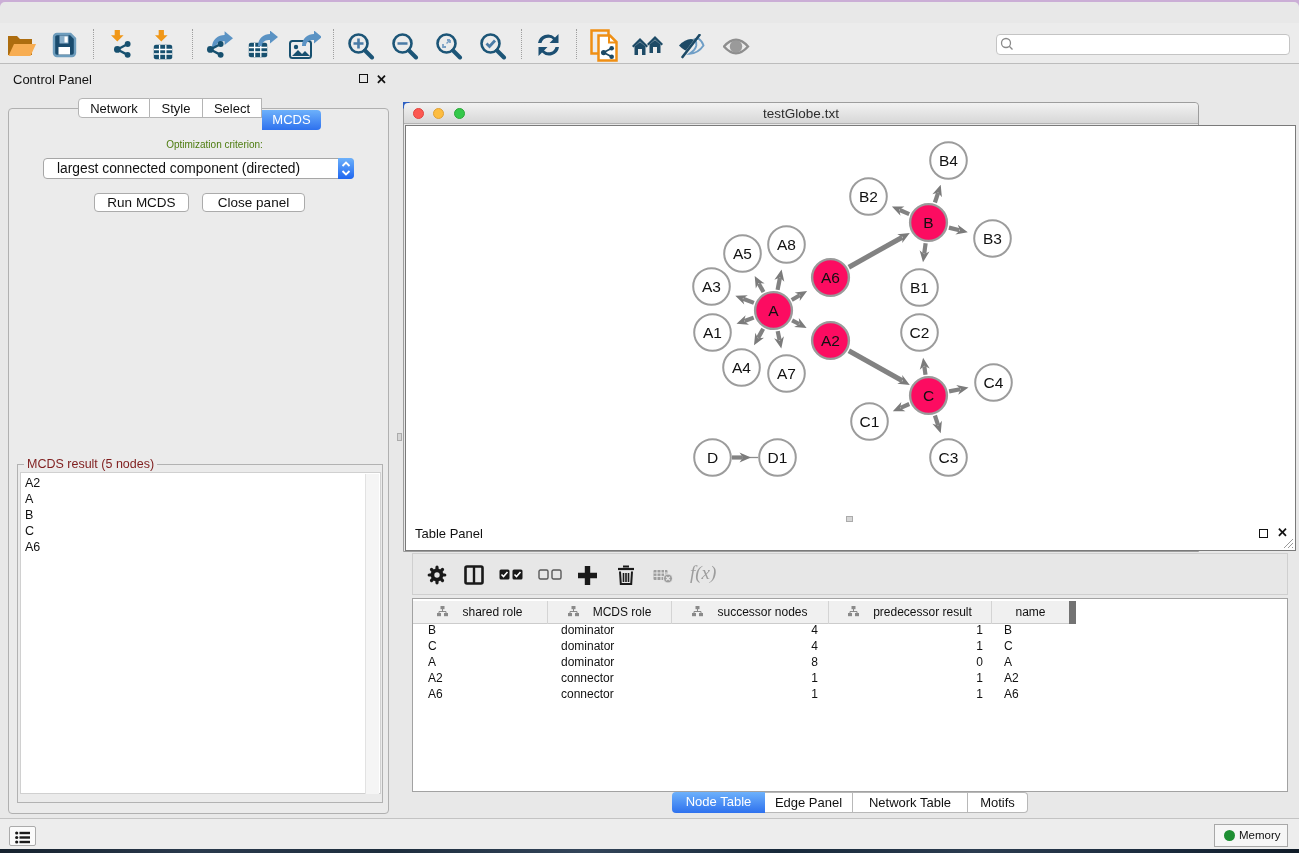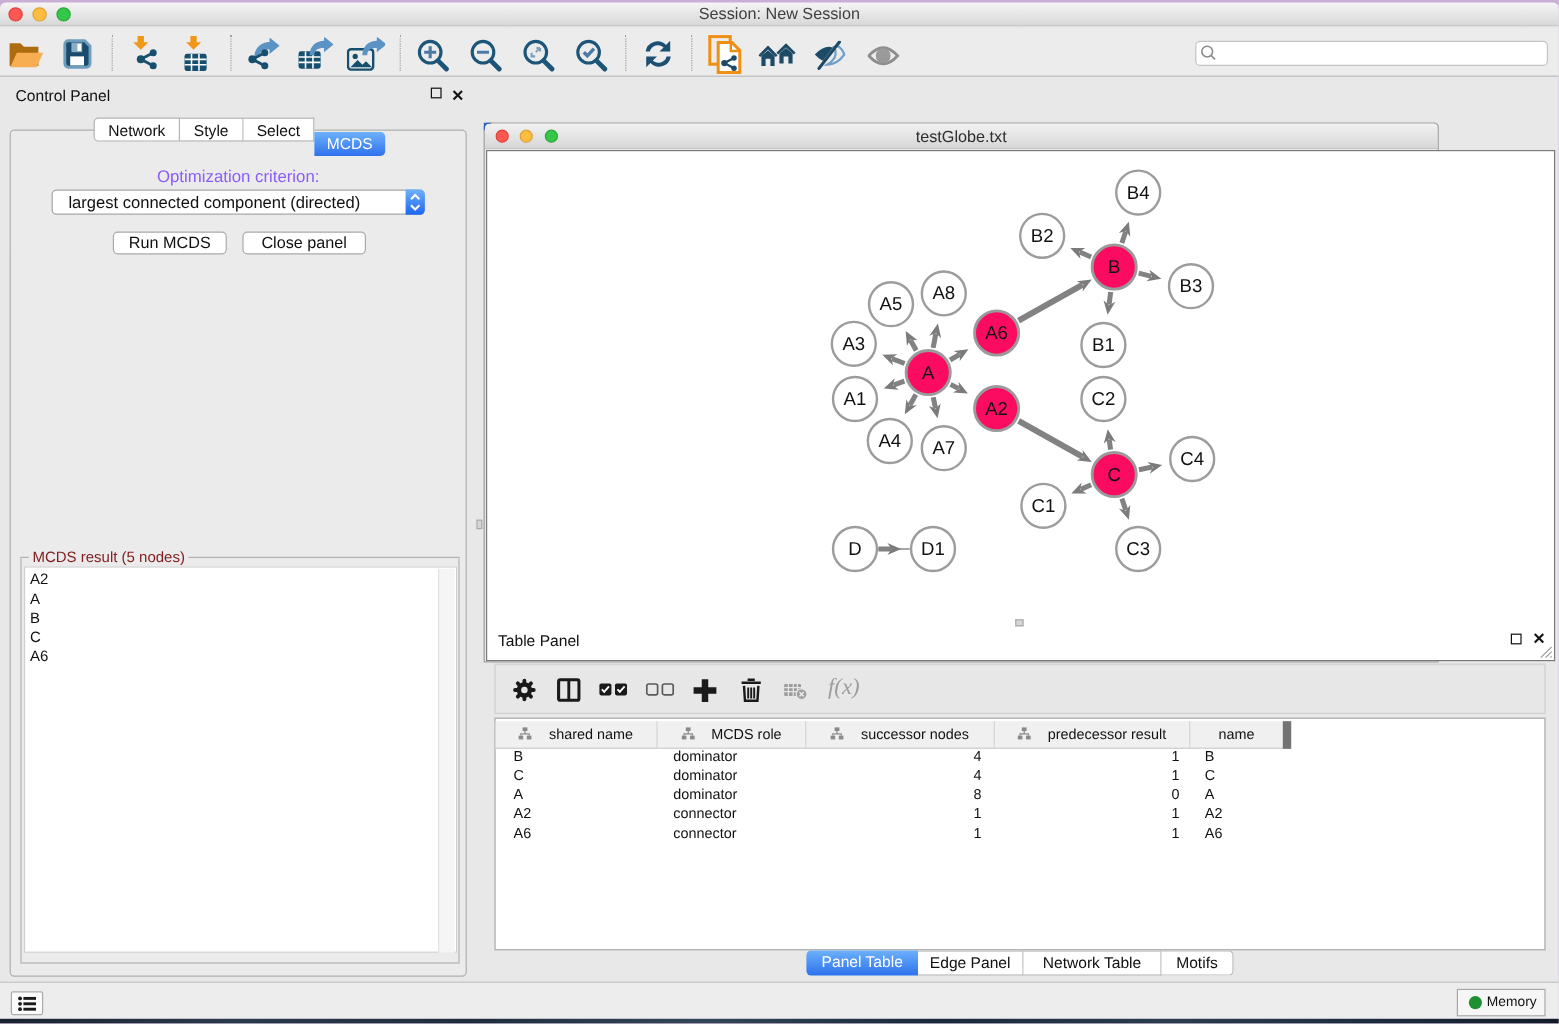--- a/index.html
+++ b/index.html
@@ -24,22 +24,22 @@
 #cp-title { position:absolute; left:13px; top:70px; font-size:13px; color:#111; }
 .winbtns { position:absolute; font-size:11px; color:#111; }
 .tab { position:absolute; top:96px; height:20px; background:#fff;
   border:1px solid #b4b4b4; border-left:none; font-size:13px; color:#111;
   text-align:center; line-height:19px; }
 .tab.first { border-left:1px solid #b4b4b4; border-radius:4px 0 0 4px; }
 .tab.last { border-radius:0 4px 4px 0; border:none; color:#fff;
   background:linear-gradient(#6db1fb,#2e71ee); line-height:20px; }
 #cp-box { position:absolute; left:8px; top:106px; width:381px; height:706px;
   border:1px solid #b0b0b0; border-radius:4px; background:#ebebeb; }
-#opt-label { position:absolute; left:0; top:30px; width:100%; text-align:center;
-  font-size:14px; color:#8b5cf6; }
+#opt-label { position:absolute; left:16px; top:30px; width:100%; text-align:center;
+  font-size:10px; color:#4d7c0f; }
 #dropdown { position:absolute; left:34px; top:49px; width:311px; height:21px;
   background:#fff; border:1px solid #a6a6a6; border-radius:4px; }
 #dropdown .dtext { position:absolute; left:13px; top:2px; font-size:13.8px; color:#111; }
 #stepper { position:absolute; right:-1px; top:-1px; width:16px; height:21px;
   background:linear-gradient(#6db1fb,#1e66f0); border-radius:0 4px 4px 0; }
 .btn { position:absolute; top:84px; height:19px; background:#fff;
   border:1px solid #ababab; border-radius:4px; font-size:13.5px; color:#111;
   text-align:center; line-height:17px; }
 #groupbox { position:absolute; left:8px; top:355px; width:366px; height:339px;
   border:1px solid #b2b2b2; }
@@ -82,26 +82,20 @@
 #wallpaper-bottom { position:absolute; left:0; top:849px; width:1299px; height:4px;
   background:linear-gradient(90deg,#16222e,#2a3a4d 15%,#1d2d3d 30%,#33455a 45%,#17293a 60%,#2b3c50 75%,#1a2a3c 90%,#101c28); }
 #membtn { position:absolute; left:1214px; top:822px; width:74px; height:23px;
   background:#f6f6f6; border:1px solid #a8a8a8; font-size:11.5px; color:#111; }
 #listbtn { position:absolute; left:9px; top:824px; width:27px; height:20px;
   background:#fbfbfb; border:1px solid #ababab; border-radius:2px; }
 text { font-family:"Liberation Sans", sans-serif; }
 </style></head>
 <body>
 <div id="win">
-  <div id="titlebar">
-    <div class="tl" style="left:7px; background:#fc5851; border:0.5px solid #e2443f;"></div>
-    <div class="tl" style="left:27px; background:#fdbd40; border:0.5px solid #e0a135;"></div>
-    <div class="tl" style="left:47px; background:#34c84a; border:0.5px solid #2aa938;"></div>
-    <div class="title">Session: New Session</div>
-  </div>
   <div id="toolbar">
     <svg class="abs" style="left:6px; top:8px;" width="31" height="27" viewBox="0 0 31 27">
         <path d="M2 5 L11 5 L14 8 L26 8 L26 24 L2 24 Z" fill="#ad6d0f"></path>
 <path d="M2.5 25 L8 13 L30 13 L24.5 25 Z" fill="#f7ad52"></path>
       </svg>
 <svg class="abs" style="left:51px; top:9px;" width="26" height="26" viewBox="0 0 26 26">
         <path d="M3 5 a3 3 0 0 1 3 -3 L19.5 2 L24 6.5 L24 21 a3 3 0 0 1 -3 3 L6 24 a3 3 0 0 1 -3 -3 Z" fill="#1a4b6d" stroke="#6e9dbd" stroke-width="2.4"></path>
 <rect x="8.5" y="3.5" width="9" height="8" fill="#89aec9"></rect>
 <rect x="13.5" y="4.5" width="3.2" height="6" fill="#fff"></rect>
 <rect x="7.5" y="15" width="11.5" height="7.5" fill="#fff"></rect>
@@ -402,21 +396,21 @@
     </div>
   <div id="tablebox">
     <div id="thead">
       <div class="hcol" style="left:0; width:135px;"><svg width="11" height="11" viewBox="0 0 11 11" style="vertical-align:-1px;">
             <g fill="#8a8a8a">
               <rect x="3.5" y="0" width="4" height="3.2"></rect>
               <rect x="0" y="7" width="4" height="3.2"></rect>
               <rect x="7" y="7" width="4" height="3.2"></rect>
               <path d="M5.5 3 V5.5 M2 7 V5.5 H9 V7" stroke="#8a8a8a" fill="none"></path>
             </g>
-          </svg><span style="margin-left:14px;">shared name</span></div>
+          </svg><span style="margin-left:14px;">shared role</span></div>
       <div class="hcol" style="left:135px; width:124px;"><svg width="11" height="11" viewBox="0 0 11 11" style="vertical-align:-1px;">
             <g fill="#8a8a8a">
               <rect x="3.5" y="0" width="4" height="3.2"></rect>
               <rect x="0" y="7" width="4" height="3.2"></rect>
               <rect x="7" y="7" width="4" height="3.2"></rect>
               <path d="M5.5 3 V5.5 M2 7 V5.5 H9 V7" stroke="#8a8a8a" fill="none"></path>
             </g>
           </svg><span style="margin-left:14px;">MCDS role</span></div>
       <div class="hcol" style="left:259px; width:157px;"><svg width="11" height="11" viewBox="0 0 11 11" style="vertical-align:-1px;">
             <g fill="#8a8a8a">
@@ -456,21 +450,21 @@
 <div class="trow" style="left:300px; top:71px; width:105px; text-align:right;">1</div>
 <div class="trow" style="left:460px; top:71px; width:110px; text-align:right;">1</div>
 <div class="trow" style="left:591px; top:71px;">A2</div>
 <div class="trow" style="left:15px; top:87px;">A6</div>
 <div class="trow" style="left:148px; top:87px;">connector</div>
 <div class="trow" style="left:300px; top:87px; width:105px; text-align:right;">1</div>
 <div class="trow" style="left:460px; top:87px; width:110px; text-align:right;">1</div>
 <div class="trow" style="left:591px; top:87px;">A6</div>
   </div>
 
-  <div class="btab" style="left:672px; width:93px; border:none; background:linear-gradient(#6db1fb,#2e71ee); color:#fff; border-radius:4px 0 0 4px;">Panel Table</div>
+  <div class="btab" style="left:672px; width:93px; border:none; background:linear-gradient(#6db1fb,#2e71ee); color:#fff; border-radius:4px 0 0 4px;">Node Table</div>
   <div class="btab" style="left:765px; width:88px;">Edge Panel</div>
   <div class="btab" style="left:853px; width:115px;">Network Table</div>
   <div class="btab" style="left:968px; width:60px; border-radius:0 4px 4px 0;">Motifs</div>
 
   <div id="statusbar"></div>
   <div id="listbtn">
       <div style="margin:3px 0 0 5px;"><svg width="15" height="13" viewBox="0 0 15 13">
           <g fill="#1a1a1a">
 <circle cx="1.7" cy="2" r="1.6"></circle>
             <circle cx="1.7" cy="6.5" r="1.6"></circle>

